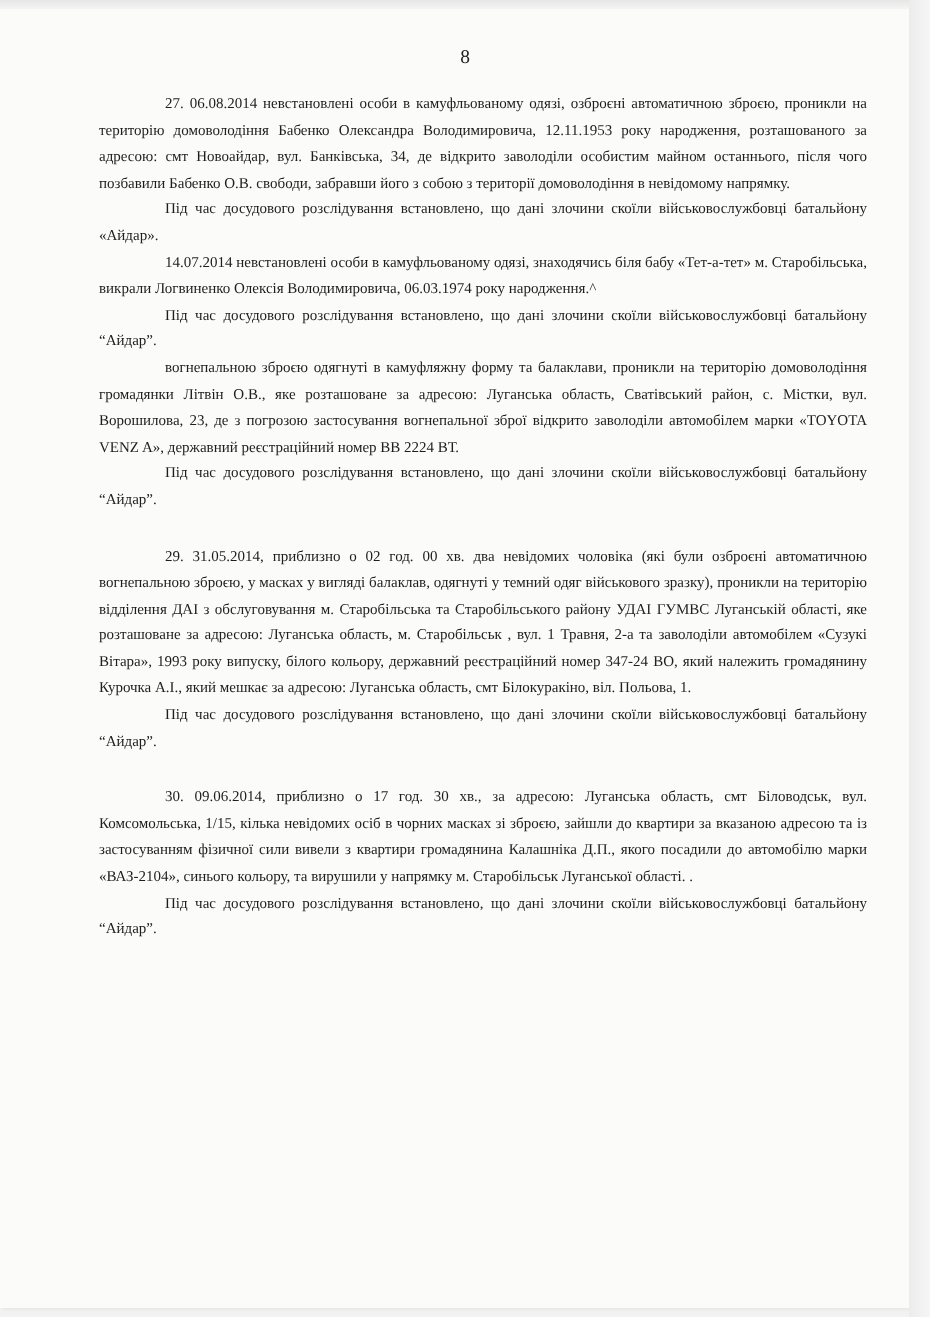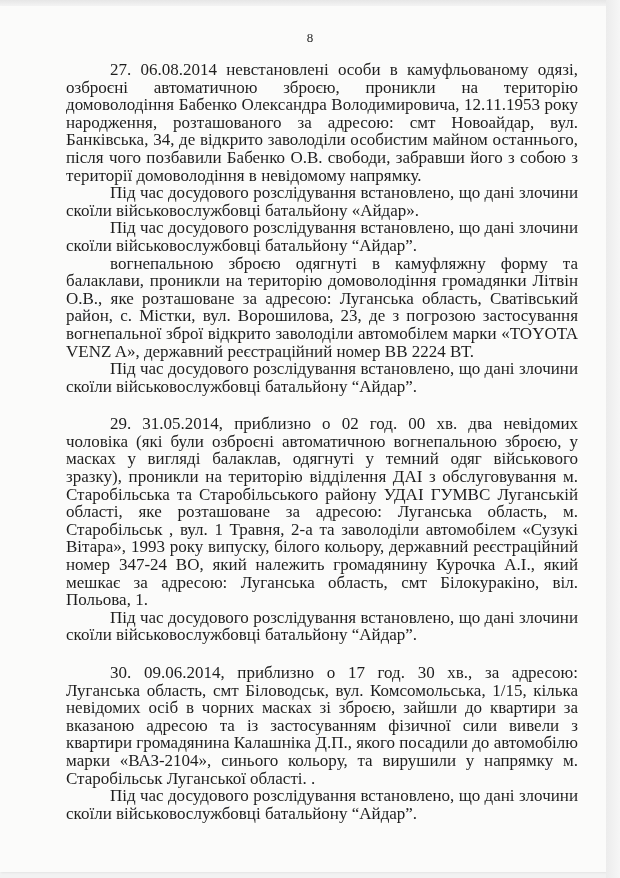--- a/index.html
+++ b/index.html
@@ -46,21 +46,21 @@
       left: 0;
       width: 620px;
       text-align: center;
       font-size: 13px;
     }
     .content {
       position: absolute;
       left: 66px;
       top: 61px;
       width: 512px;
-      font-size: 17px;
+      font-size: 10px;
       line-height: 17.6px;
     }
     .content p {
       margin: 0;
       text-align: justify;
       text-indent: 44px;
     }
     .gap-before-lg { margin-top: 20px !important; }
   </style>
 </head>
@@ -70,20 +70,21 @@
 <div class="page"></div>
 <div class="page-edge-right"></div>
 
 <div class="page-number">8</div>
 
 <div class="content">
 
   <div>
     <p>27. 06.08.2014 невстановлені особи в камуфльованому одязі, озброєні автоматичною зброєю, проникли на територію домоволодіння Бабенко Олександра Володимировича, 12.11.1953 року народження, розташованого за адресою: смт Новоайдар, вул. Банківська, 34, де відкрито заволоділи особистим майном останнього, після чого позбавили Бабенко О.В. свободи, забравши його з собою з території домоволодіння в невідомому напрямку.</p>
     <p>Під час досудового розслідування встановлено, що дані злочини скоїли військовослужбовці батальйону «Айдар».</p>
+    <p>14.07.2014 невстановлені особи в камуфльованому одязі, знаходячись біля бабу «Тет-а-тет» м. Старобільська, викрали Логвиненко Олексія Володимировича, 06.03.1974 року народження.^</p>
     <p>Під час досудового розслідування встановлено, що дані злочини скоїли військовослужбовці батальйону “Айдар”.</p>
   </div>
 
   <div>
     <p style="text-indent: 44px;">вогнепальною   зброєю одягнуті в камуфляжну форму та балаклави, проникли на територію домоволодіння громадянки Літвін О.В., яке розташоване за адресою: Луганська область, Сватівський район, с. Містки, вул. Ворошилова, 23, де з погрозою застосування вогнепальної зброї відкрито заволоділи автомобілем марки «TOYOTA VENZ A», державний реєстраційний номер ВВ 2224 ВТ.</p>
     <p>Під час досудового розслідування встановлено, що дані злочини скоїли військовослужбовці батальйону “Айдар”.</p>
   </div>
 
   <div>
     <p class="gap-before-lg">29. 31.05.2014, приблизно о 02 год. 00 хв. два невідомих чоловіка (які були озброєні автоматичною вогнепальною зброєю, у масках у вигляді балаклав, одягнуті у темний одяг військового зразку), проникли на територію відділення ДАІ з обслуговування м. Старобільська та Старобільського району УДАІ ГУМВС Луганській області, яке розташоване за адресою: Луганська область, м. Старобільськ , вул. 1 Травня, 2-а та заволоділи автомобілем «Сузукі Вітара», 1993 року випуску, білого кольору, державний реєстраційний номер 347-24 ВО, який належить громадянину Курочка А.І., який мешкає за адресою: Луганська область, смт Білокуракіно, віл. Польова, 1.</p>

